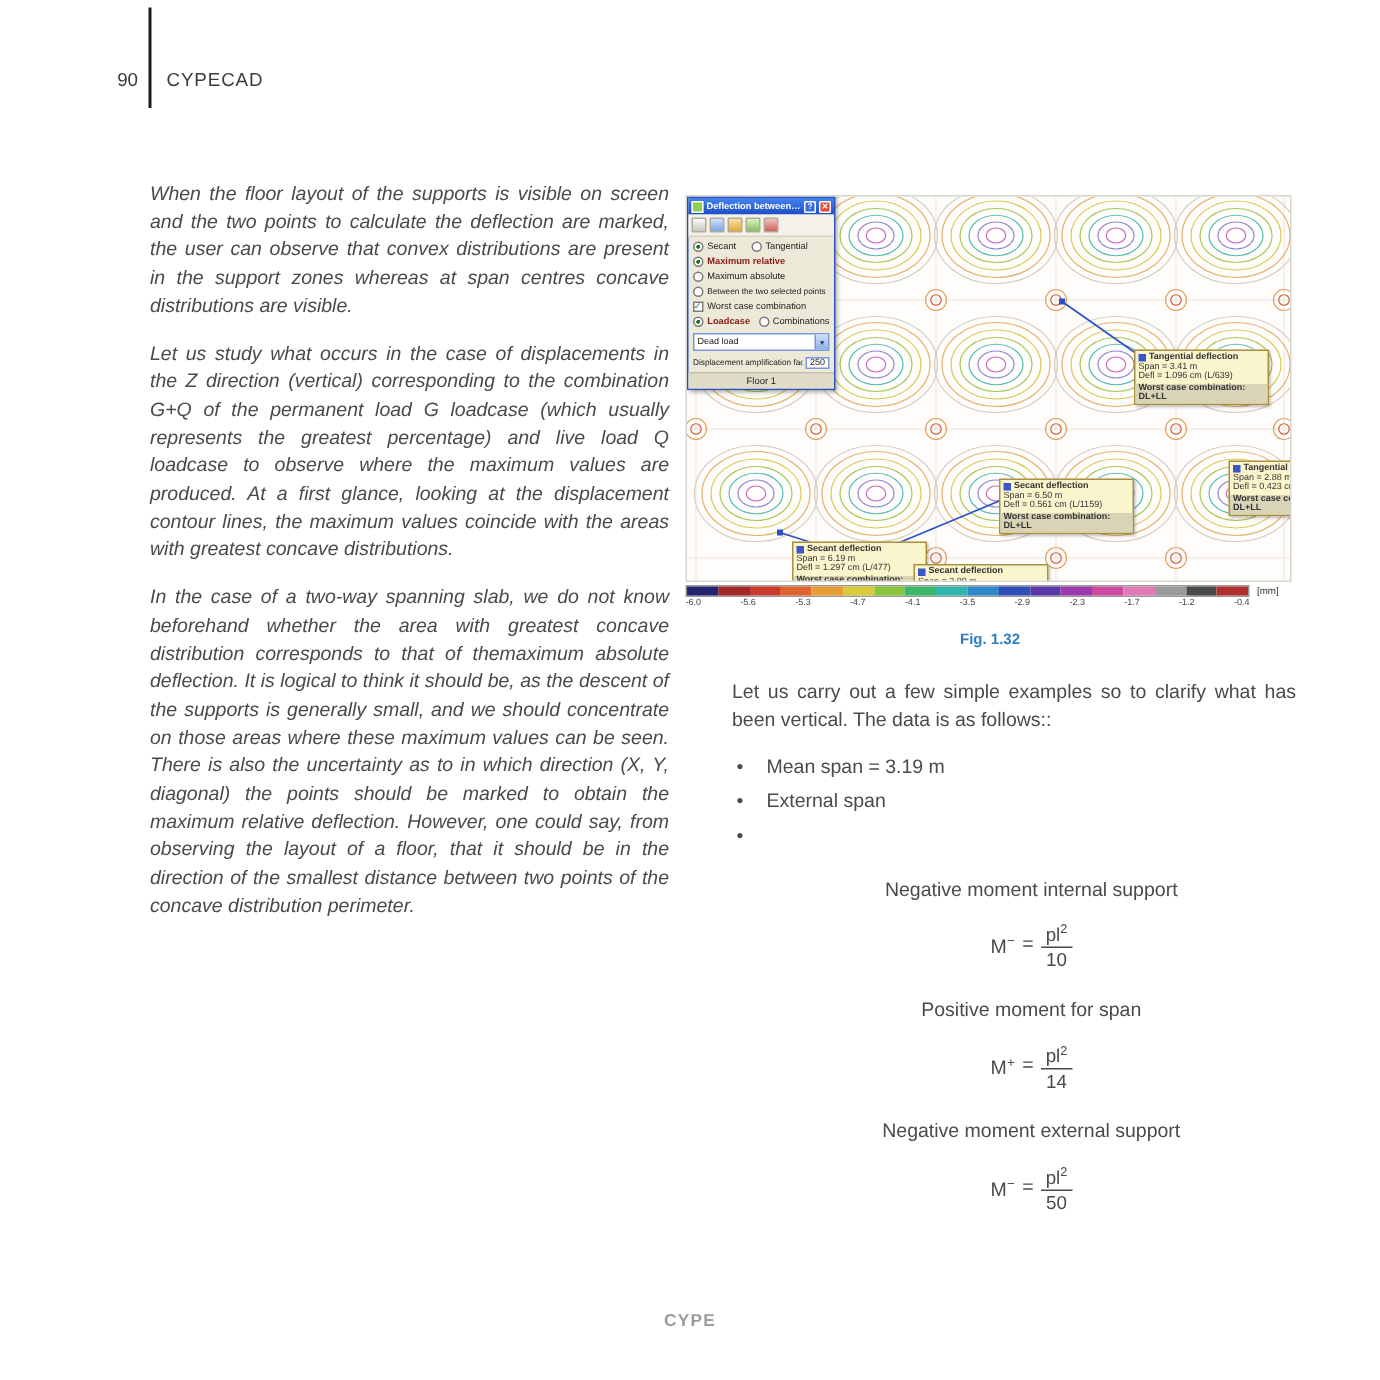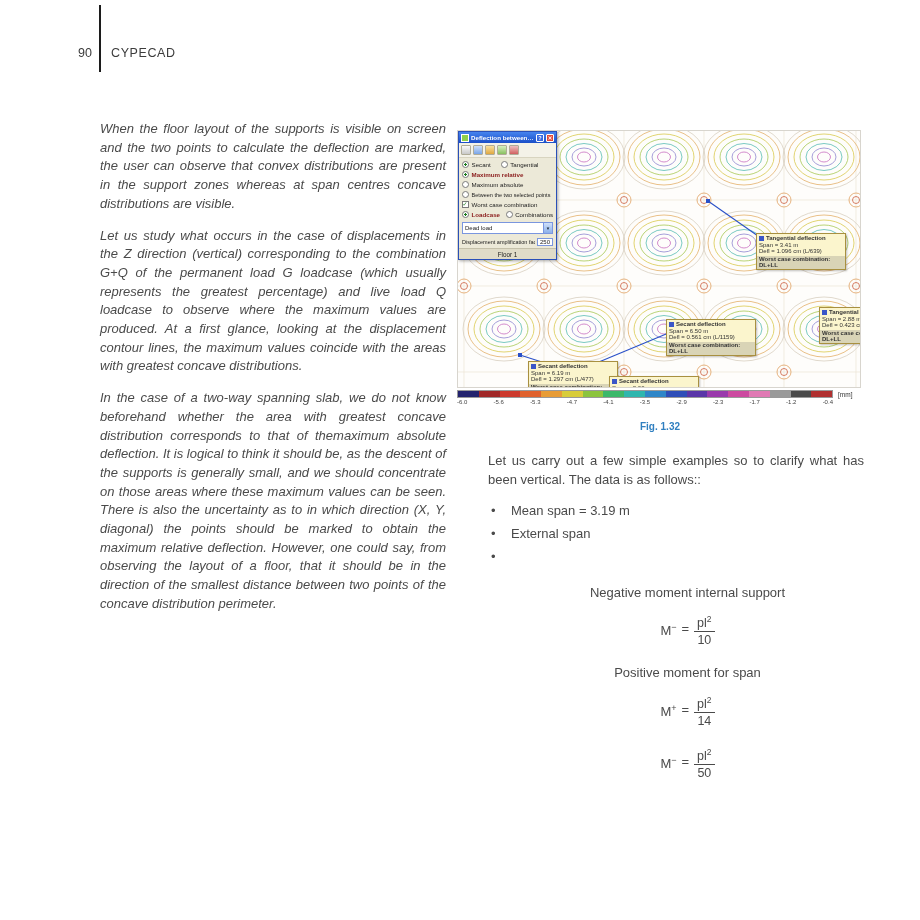--- a/index.html
+++ b/index.html
@@ -350,25 +350,27 @@
       <span class="f-math">
         <span class="f-var"><span>M</span><sup class="f-sup">+</sup></span>
         <span class="f-eq">=</span>
         <span class="frac">
           <span class="num"><span>pl</span><sup>2</sup></span>
           <span class="den">14</span>
         </span>
       </span>
     </div>
     <div class="formula-row">
+      <span class="f-label">Negative moment external support</span>
       <span class="f-math">
         <span class="f-var"><span>M</span><sup class="f-sup">−</sup></span>
         <span class="f-eq">=</span>
         <span class="frac">
           <span class="num"><span>pl</span><sup>2</sup></span>
           <span class="den">50</span>
         </span>
       </span>
     </div>
   </div>
 
+  <div class="footer">CYPE</div>
 
 </div>
 
 </body></html>

